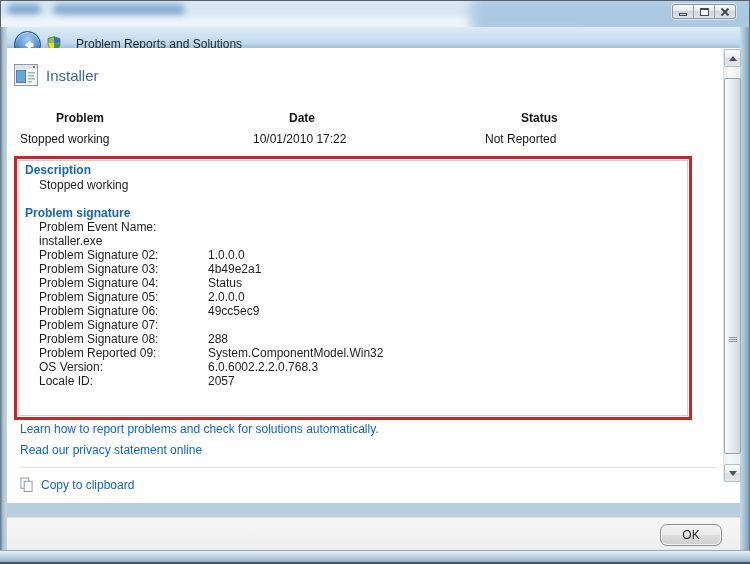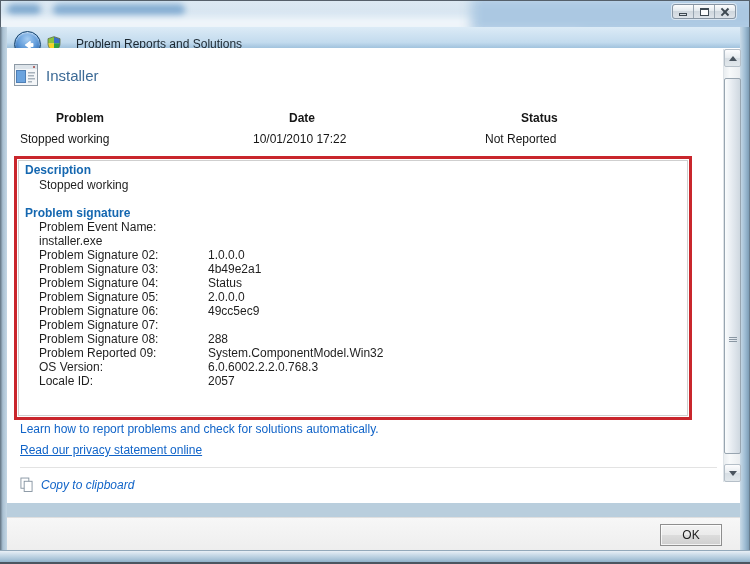--- a/index.html
+++ b/index.html
@@ -72,45 +72,45 @@
   .desc-text { position:absolute; left:22px; top:19px; color:#1e1e1e; }
   .sig-head { top:47px; }
   .sig-rows { position:absolute; left:22px; top:61px; right:8px; }
   .sig-row { display:flex; height:14px; line-height:14px; }
   .sig-label { width:169px; }
   .sig-value { flex:1; }
 
   
   .link { position:absolute; left:13px; color:#1164c8; cursor:pointer; }
   .link-learn { top:374px; }
-  .link-privacy { top:395px;text-decoration:underline; }
+  .link-privacy { top:395px; }
   .divider { position:absolute; left:13px; top:419px; width:697px; height:1px; background:#e3e3e3; }
   .copy-row { position:absolute; left:13px; top:429px; display:flex; align-items:center; cursor:pointer; }
-  .copy-row .copy-label { color:#1164c8; margin-left:8px;font-style:italic; }
+  .copy-row .copy-label { color:#1164c8; margin-left:8px; }
 
   
   .scrollbar { position:absolute; left:716px; top:1px; width:17px; height:433px;
     background:linear-gradient(to right,#e9edf0,#f7f9fa 35%,#e9edf0); border-left:1px solid #dfe4e8; }
   .sb-btn { position:absolute; left:0; width:17px; height:18px;
     background:linear-gradient(to bottom,#fdfdfe,#e6ebef 50%,#d7dee4 51%,#e2e8ec);
     border:1px solid #b5bfc8; border-radius:2px; display:flex; align-items:center; justify-content:center; cursor:pointer; }
   .sb-up { top:0; } .sb-down { bottom:0; }
   .tri-up { width:0; height:0; border-left:4px solid transparent; border-right:4px solid transparent; border-bottom:5px solid #4a545e; }
   .tri-down { width:0; height:0; border-left:4px solid transparent; border-right:4px solid transparent; border-top:5px solid #4a545e; }
   .sb-thumb { position:absolute; left:0; top:29px; width:17px; height:376px;
     background:linear-gradient(to right,#fafcfd,#e2e8ee 55%,#cfd8e0); border:1px solid #98a5b0; border-radius:2px; cursor:pointer; }
   .sb-grip { position:absolute; left:4px; top:69%; width:8px; height:5px;
     background:repeating-linear-gradient(to bottom,#8a97a3 0 1px,transparent 1px 2px); }
 
   
   .footer { position:absolute; left:7px; top:517px; width:733px; height:33px;
     background:linear-gradient(to bottom,#f7f7f7,#eeeeee); border-top:1px solid #dfdfdf; }
   .ok-btn { position:absolute; left:653px; top:6px; width:62px; height:22px;
     background:linear-gradient(to bottom,#f2f2f2,#ebebeb 50%,#dddddd 50%,#cfcfcf);
-    border:1px solid #8e8e8e; border-radius:0; box-shadow:inset 0 0 0 1px rgba(255,255,255,.75);
+    border:1px solid #8e8e8e; border-radius:7px; box-shadow:inset 0 0 0 1px rgba(255,255,255,.75);
     font-family:"Liberation Sans", sans-serif; font-size:12px; color:#222; text-align:center; line-height:20px; cursor:pointer; }
 </style>
 </head>
 <body>
 
 <div class="frame-top">
   <div class="blob blob-1"></div>
   <div class="blob blob-2"></div>
   <div class="blob blob-band"></div>
   <div class="blob blob-right"></div>

